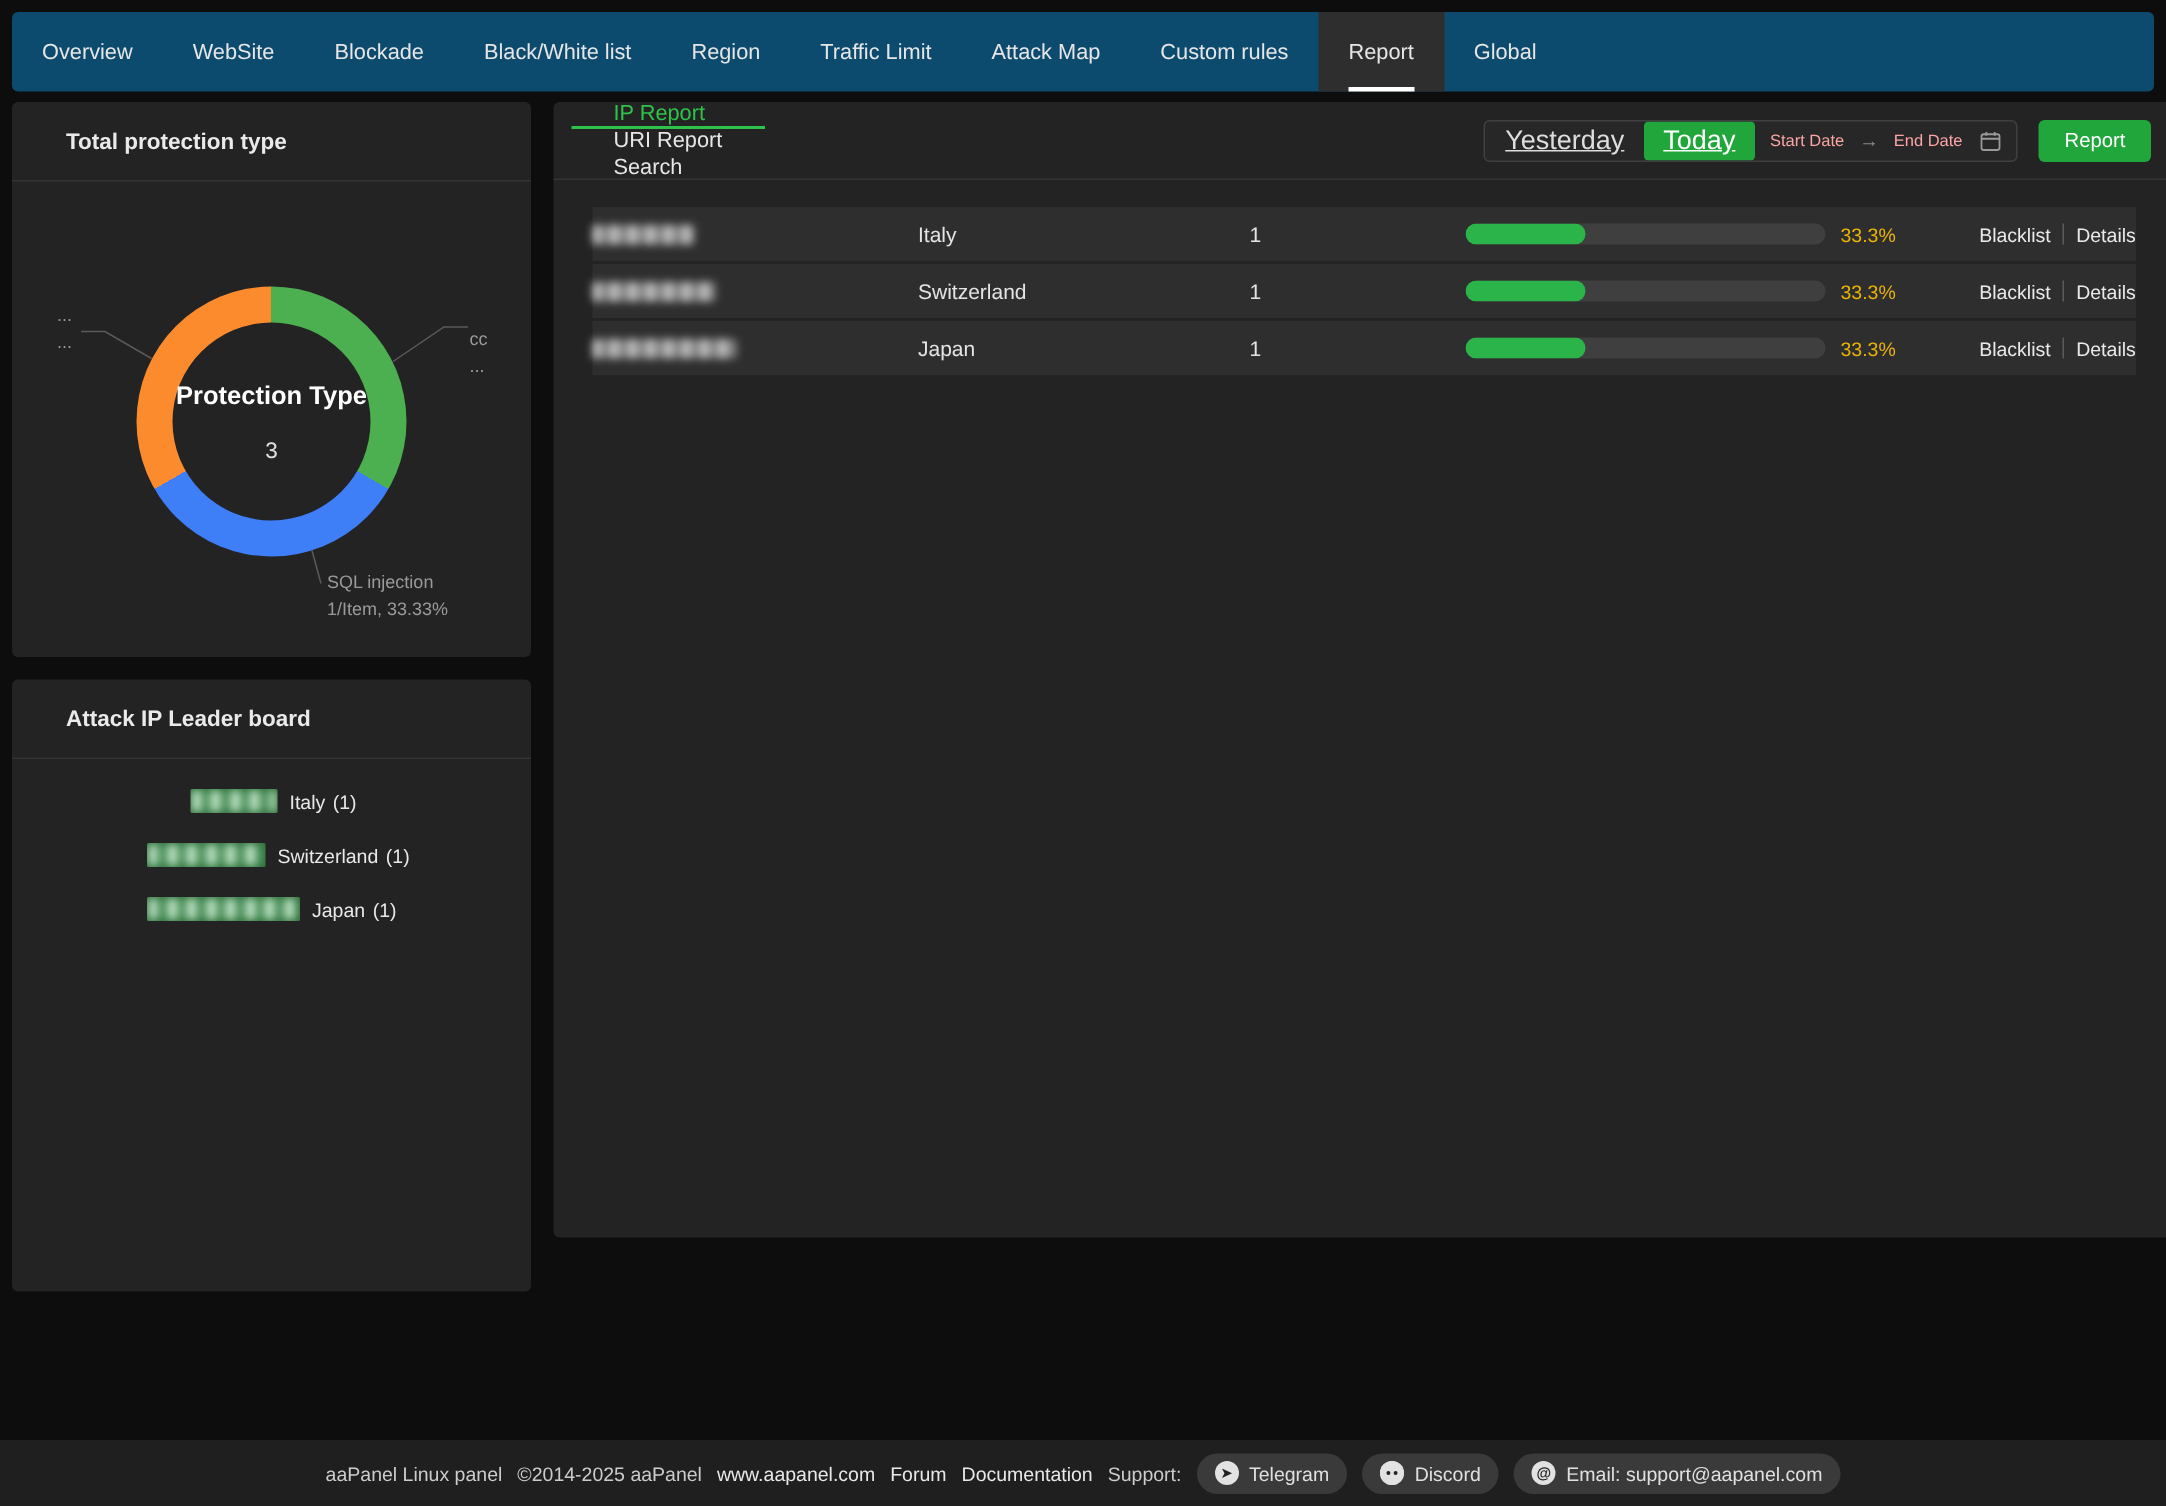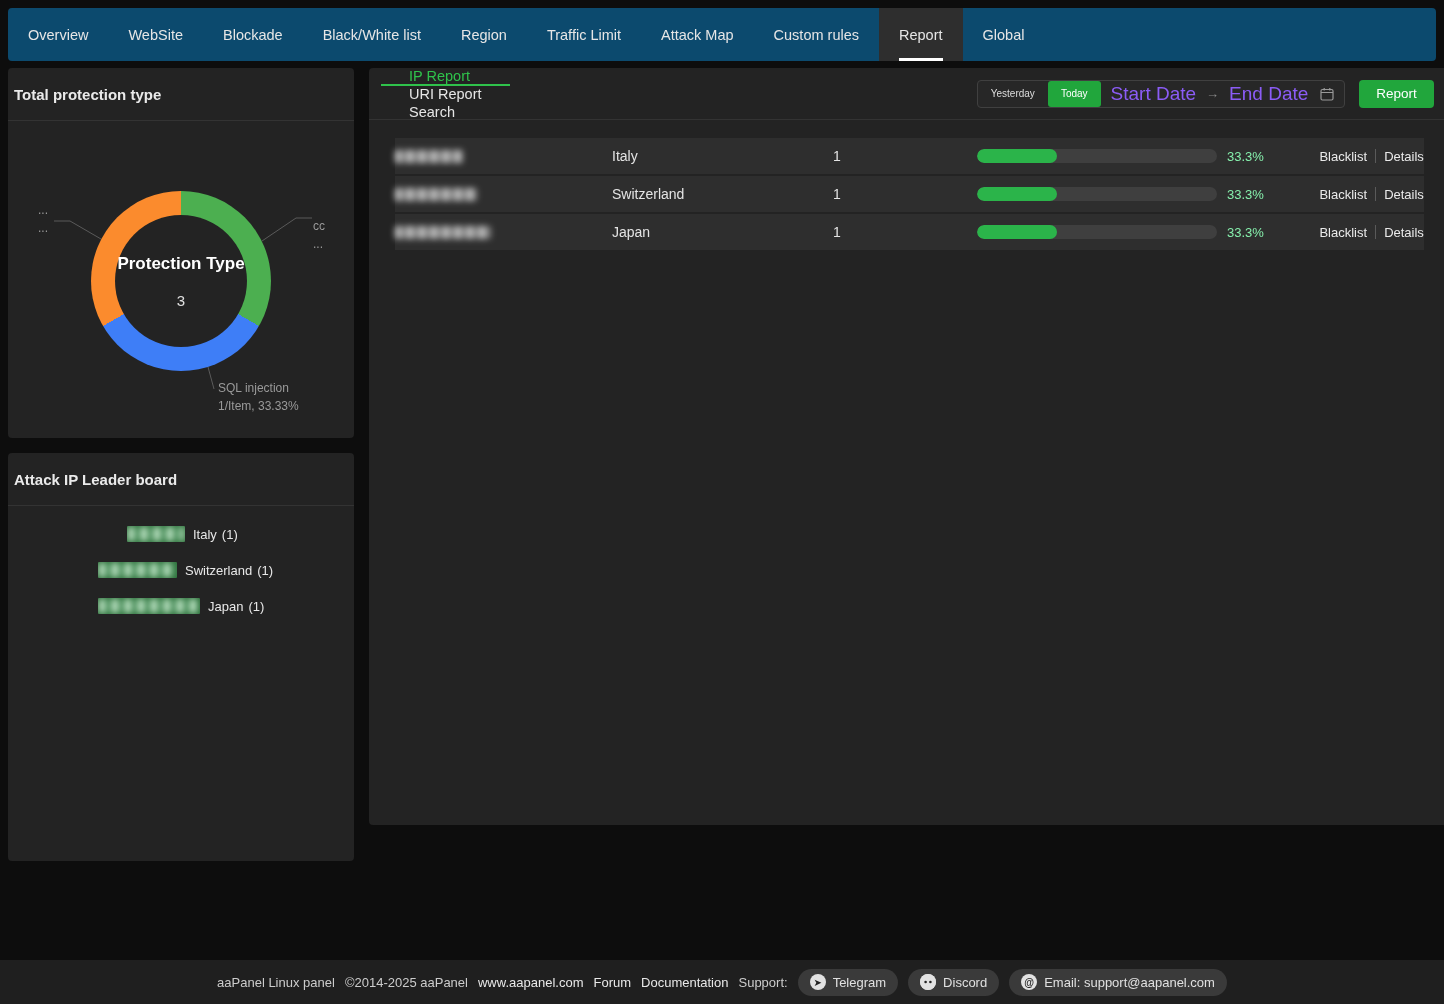--- a/index.html
+++ b/index.html
@@ -10,21 +10,21 @@
   
   .topnav { margin:8px 8px 0; height:53px; background:#0c4a6e; border-radius:4px; display:flex; align-items:stretch; }
   .nav-item { display:flex; align-items:center; padding:0 20px; font-size:14.5px; color:#e6e6e6; cursor:pointer; position:relative; }
   .nav-item.active { background:#2e2e2e; }
   .nav-item.active::after { content:""; position:absolute; bottom:0; left:50%; transform:translateX(-50%); width:44px; height:3px; background:#ffffff; }
 
   
   .content { display:flex; gap:15px; margin:7px 8px 0; }
   .left-col { width:346px; display:flex; flex-direction:column; gap:15px; flex:none; }
   .card { background:#232323; border-radius:4px; }
-  .card-header { height:53px; display:flex; align-items:center; padding:0 6px; border-bottom:1px solid #333333; }
+  .card-header { height:53px; display:flex; align-items:center; padding:0 36px; border-bottom:1px solid #333333; }
   .card-title { font-size:15px; font-weight:700; color:#eaeaea; }
   .protection-card { height:370px; }
   .leaderboard-card { height:408px; }
   .main-card { flex:1; height:757px; display:flex; flex-direction:column; }
 
   
   .chart-area { position:relative; height:316px; }
   .donut { position:absolute; left:83px; top:70px; width:180px; height:180px; border-radius:50%;
            background:conic-gradient(#4caf50 0 33.33%, #3e7ef7 0 66.66%, #fb8b2d 0 100%); }
   .donut-hole { position:absolute; inset:24px; border-radius:50%; background:#232323;
@@ -50,23 +50,23 @@
   .lb-label { margin-left:8px; font-size:13px; color:#e8e8e8; white-space:nowrap; }
   .lb-count { margin-left:5px; font-size:13px; color:#e8e8e8; }
 
   
   .main-header { height:52px; border-bottom:1px solid #333333; display:flex; align-items:stretch; flex:none; }
   .tabs { display:flex; margin-left:12px;flex-direction:column; }
   .tab { display:flex; align-items:center; padding:0 28px; font-size:14.5px; color:#e6e6e6; cursor:pointer; border-bottom:2px solid transparent; }
   .tab.active { color:#2fc24b; border-bottom-color:#2fc24b; }
   .header-controls { margin-left:auto; display:flex; align-items:center; gap:14px; padding-right:16px; }
   .date-group { display:flex; align-items:center; height:28px; background:#272727; border:1px solid #404040; border-radius:4px; overflow:hidden; }
-  .seg-btn { display:flex; align-items:center; height:100%; padding:0 13px; font-size:10px; color:#dddddd; cursor:pointer; }
+  .seg-btn { display:flex; align-items:center; height:100%; padding:0 13px; font-size:18px; color:#dddddd; cursor:pointer;text-decoration:underline; }
   .seg-btn.today { background:#21a63c; color:#ffffff; border-radius:3px; }
-  .date-ph { padding:0 10px; font-size:19px; color:#8b5cf6; cursor:pointer; }
+  .date-ph { padding:0 10px; font-size:11px; color:#fca5a5; cursor:pointer; }
   .arrow { color:#8a8a8a; font-size:13px; }
   .cal-icon { display:flex; align-items:center; margin:0 10px 0 2px; cursor:pointer; }
   .report-btn { height:28px; display:flex; align-items:center; padding:0 17px; background:#21a63c; color:#ffffff; font-size:13.5px; border-radius:4px; cursor:pointer; }
 
   
   .table-wrap { padding:18px 26px 0; }
   .trow { display:grid; grid-template-columns:217px 221px 144px 1fr 150px; align-items:center; }
   .thead { height:32px; font-size:14px; color:#cccccc; }
   .tr { height:36px; background:#2e2e2e; margin-bottom:2px; font-size:14px; color:#e4e4e4; }
   .cell { padding-right:10px; }
@@ -75,21 +75,21 @@
   .ip-blur { height:13px; border-radius:2px; filter:blur(3px); opacity:.85;
       background:repeating-linear-gradient(90deg, #d8d8d8 0 6px, #8f8f8f 6px 12px); }
   .ip-blur.w0 { width:68px; } .ip-blur.w1 { width:82px; } .ip-blur.w2 { width:96px; }
   .tr .cell:first-child, .thead .cell:first-child { padding-left:0; }
   .tr > .cell, .thead > .cell { margin-left:0; }
   .trow > .cell:first-child { padding-left:0; }
   .trow > div:first-child { margin-left:0; }
   .ratio-cell { display:flex; align-items:center; }
   .ratio-track { width:240px; height:14px; border-radius:7px; background:#3f3f3f; overflow:hidden; }
   .ratio-fill { height:100%; background:#2bb44a; border-radius:7px; }
-  .ratio-text { margin-left:10px; font-size:13px; color:#86efac; }
+  .ratio-text { margin-left:10px; font-size:13px; color:#eab308; }
   .op-link { font-size:13px; color:#eaeaea; cursor:pointer; white-space:nowrap; }
   .op-sep { width:1px; height:14px; background:#5a5a5a; margin:0 8px; }
 
   
   .footer { position:absolute; left:0; right:0; bottom:0; height:44px; background:#1f1f1f;
             display:flex; align-items:center; justify-content:center; gap:10px; font-size:13px; color:#cccccc; }
   .footer .link { color:#e8e8e8; cursor:pointer; }
   .pill { display:flex; align-items:center; gap:7px; height:27px; padding:0 12px; background:#3a3a3a; border-radius:14px; color:#e0e0e0; cursor:pointer; }
   .pill-icon { width:16px; height:16px; border-radius:50%; background:#e2e2e2; color:#222; font-size:10px; font-weight:700;
                display:flex; align-items:center; justify-content:center; flex:none; }

